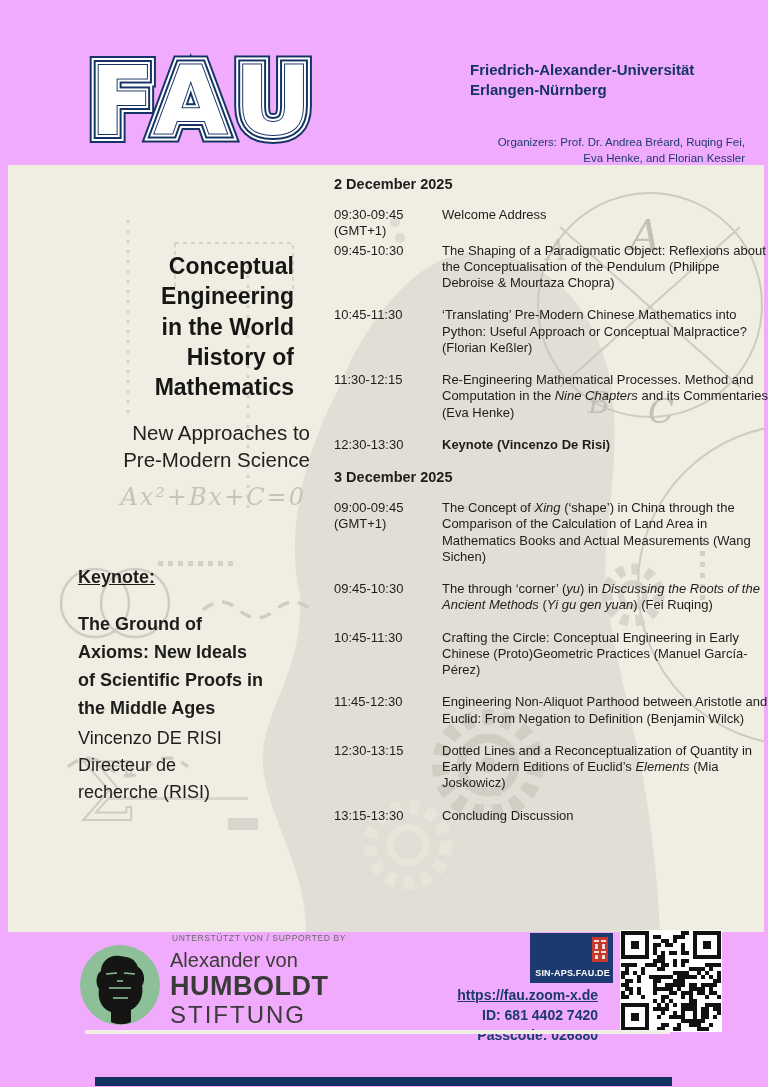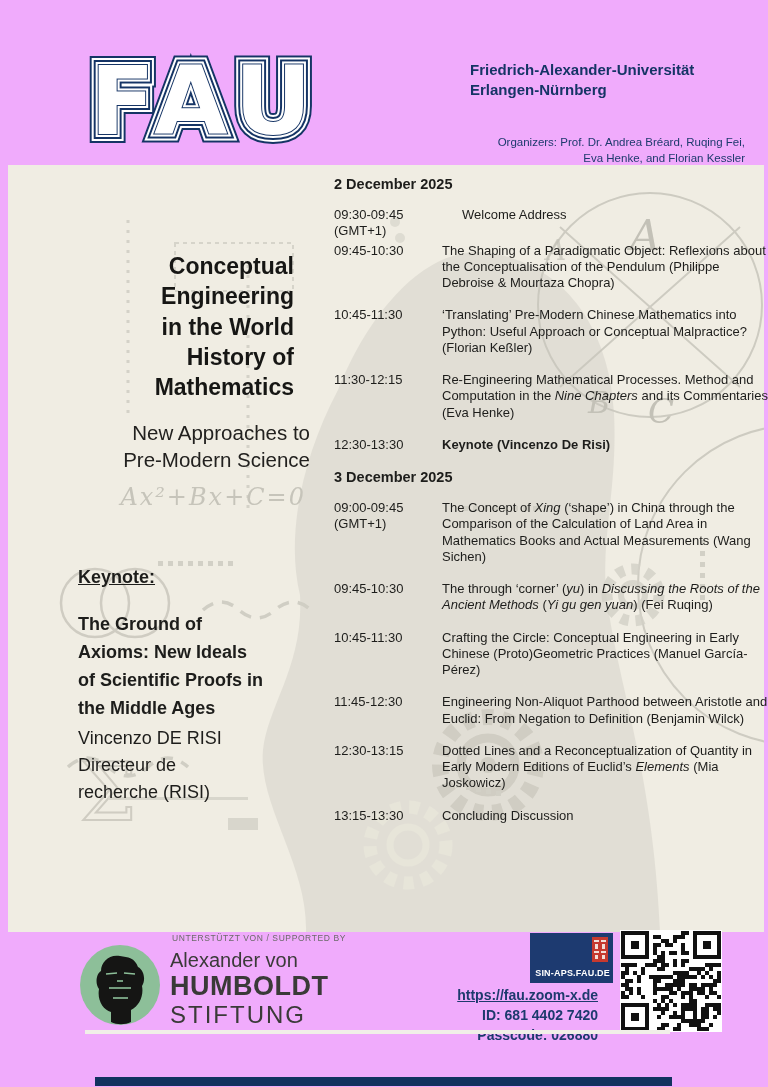--- a/index.html
+++ b/index.html
@@ -178,21 +178,21 @@
 of Scientific Proofs in
 the Middle Ages</div>
       <div class="kspeaker">Vincenzo DE RISI</div>
       <div class="kaffil">Directeur de
 recherche (RISI)</div>
     </div>
 
     <div class="schedule">
         <div class="day">
           <div class="day-label">2 December 2025</div>
-          <div class="row" style="margin-bottom: 3px; gap: 20px;">
+          <div class="row" style="margin-bottom: 3px;">
             <div class="time">09:30-09:45
 (GMT+1)</div>
             <div class="talk"><span>Welcome Address</span></div>
           </div>
           <div class="row">
             <div class="time">09:45-10:30</div>
             <div class="talk"><span>The Shaping of a Paradigmatic Object: Reflexions about the Conceptualisation of the Pendulum (Philippe Debroise &amp; Mourtaza Chopra)</span></div>
           </div>
           <div class="row">
             <div class="time">10:45-11:30</div>

